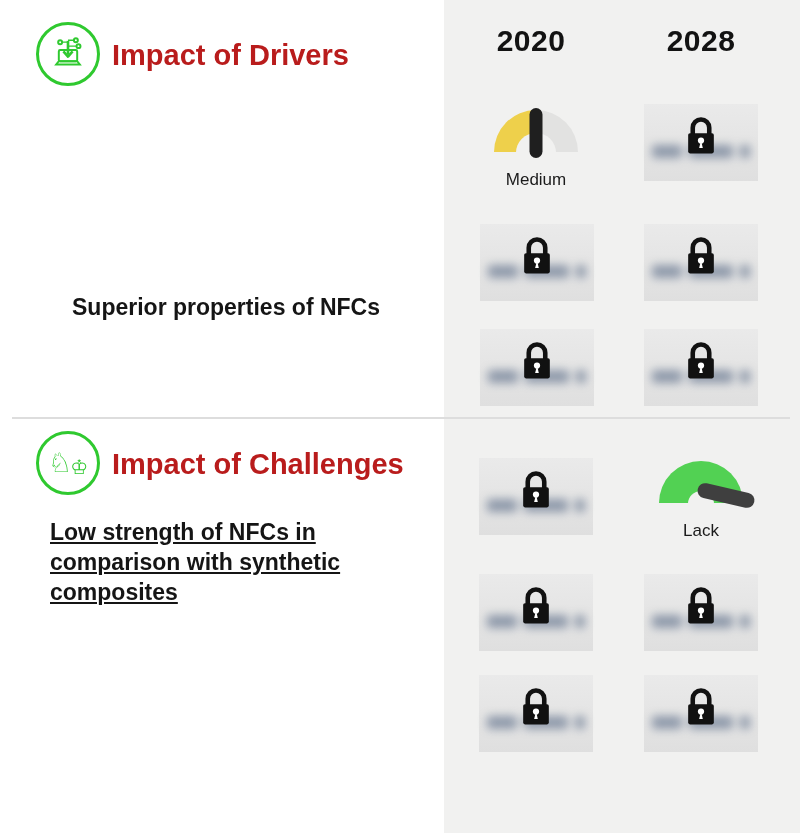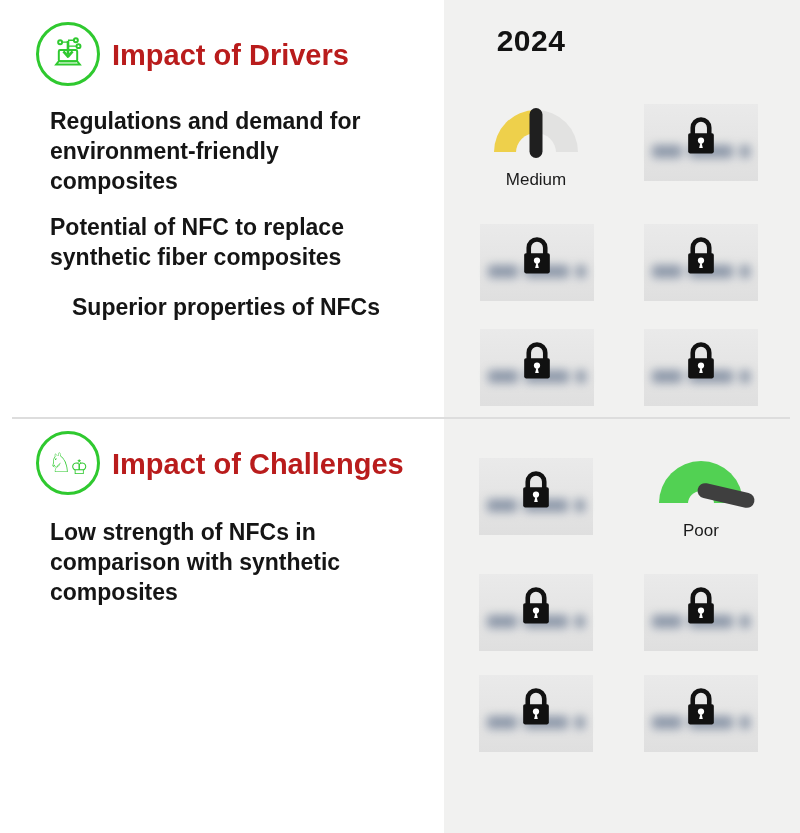--- a/index.html
+++ b/index.html
@@ -52,38 +52,37 @@
               border-radius:8px;transform:rotate(13deg);z-index:2;}
   .g-label{width:100%;text-align:center;font-size:17px;color:#1b1b1b;margin-top:18px;}
 </style>
 </head>
 <body>
 
 <div class="stage">
 
   <div class="panel"></div>
 
-  <div class="colhead c1">2024</div>
+  <div class="colhead c1">2020</div>
+  <div class="colhead c2">2028</div>
 
   <div class="sec-icon" style="left:36px;top:22px;">
     <svg width="42" height="42" viewBox="0 0 64 64" fill="none" stroke="#2fc92f" stroke-width="3">
       <rect x="18" y="26" width="28" height="17" rx="2"></rect>
       <path d="M14 48 h36 l-4 -5 h-28 z"></path>
       <path d="M32 12 V33" stroke-width="4"></path>
       <path d="M25 28 L32 36 L39 28" stroke-width="4" stroke-linejoin="round"></path>
       <circle cx="20" cy="14" r="3"></circle>
       <circle cx="44" cy="11" r="3"></circle>
       <circle cx="48" cy="20" r="3"></circle>
       <path d="M23 14 H32 M41 11 H32 M45 20 H32" stroke-width="2"></path>
     </svg>
   </div>
   <div class="sec-title" style="left:112px;top:39px;">Impact of Drivers</div>
 
-  <div class="item" style="top:106px;">Regulations and demand for environment-friendly composites</div>
-  <div class="item" style="top:212px;">Potential of NFC to replace synthetic fiber composites</div>
   <div class="item" style="top:292px;text-align:right;">Superior properties of NFCs</div>
 
   <div class="gauge" style="left:494px;top:110px;">
     <div class="g-arc medium">
       <div class="g-hole medium"></div>
     </div>
     <div class="g-needle-v"></div>
     <div class="g-label">Medium</div>
   </div>
 
@@ -156,42 +155,42 @@
   <div class="divider"></div>
 
   <div class="sec-icon" style="left:36px;top:431px;">
     <div class="chess">
         <span class="kn">♘</span>
         <span class="kg">♔</span>
       </div>
   </div>
   <div class="sec-title" style="left:112px;top:448px;">Impact of Challenges</div>
 
-  <div class="item" style="top:517px;">Low strength of NFCs in comparison with synthetic composites</div>
+  <div class="item" style="top:517px;text-decoration:underline;">Low strength of NFCs in comparison with synthetic composites</div>
 
   <div class="lockbox" style="left:479px;top:458px;">
     <div class="smudge">
         <span class="s1"></span>
         <span class="s2"></span>
         <span class="s3"></span>
       </div>
     <svg width="44" height="50" viewBox="0 0 48 48">
       <path d="M15 22 V15 a9 9 0 0 1 18 0 V22" fill="none" stroke="#111" stroke-width="5"></path>
       <rect x="10" y="21" width="28" height="22" rx="2" fill="#111"></rect>
       <circle cx="24" cy="29" r="3.4" fill="#fff"></circle>
         <path d="M24 29 l-2 8 h4 z" fill="#fff"></path>
     </svg>
   </div>
 
   <div class="gauge" style="left:659px;top:461px;">
     <div class="g-arc high">
       <div class="g-hole high"></div>
     </div>
     <div class="g-needle-h"></div>
-    <div class="g-label">Poor</div>
+    <div class="g-label">Lack</div>
   </div>
 
   <div class="lockbox" style="left:479px;top:574px;">
     <div class="smudge">
         <span class="s1"></span>
         <span class="s2"></span>
         <span class="s3"></span>
       </div>
     <svg width="44" height="50" viewBox="0 0 48 48">
       <path d="M15 22 V15 a9 9 0 0 1 18 0 V22" fill="none" stroke="#111" stroke-width="5"></path>

